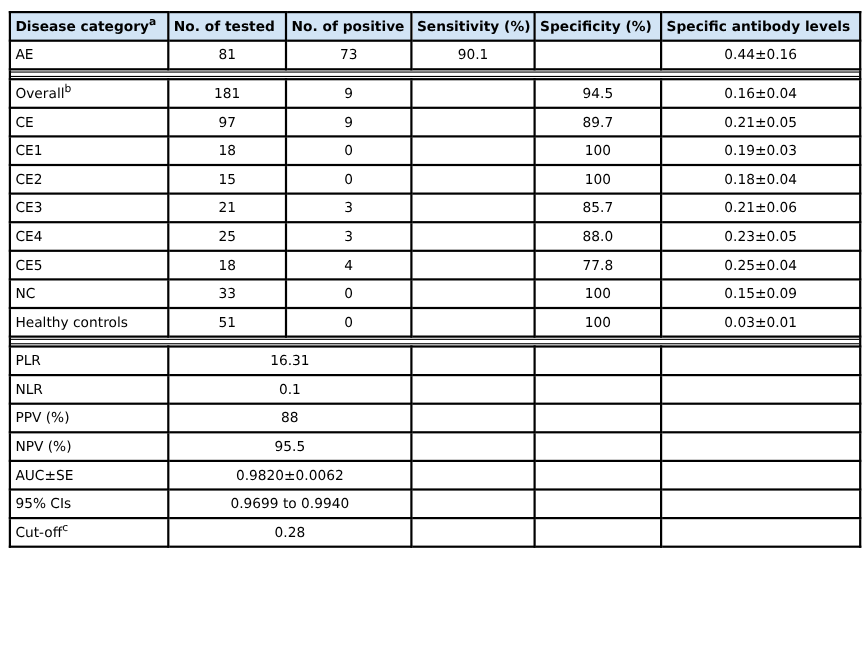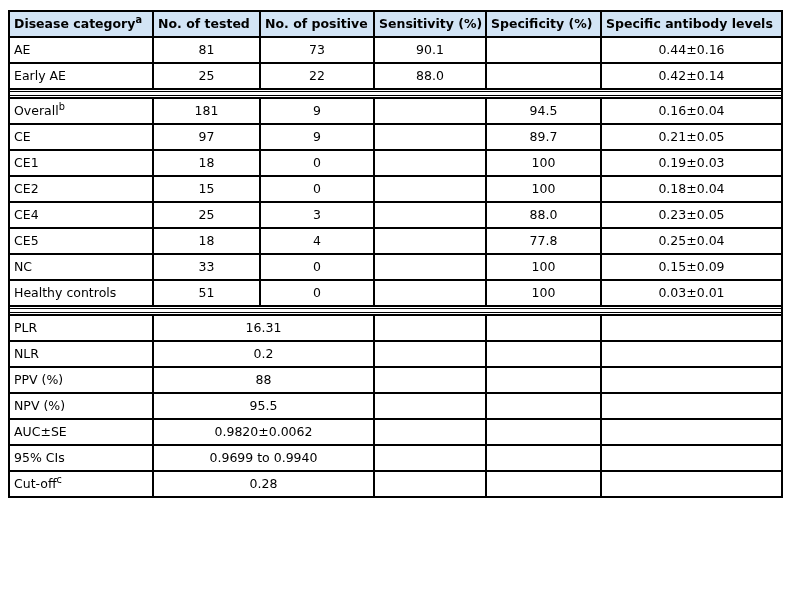--- a/index.html
+++ b/index.html
@@ -79,28 +79,20 @@
     <tbody>
         <tr>
           <td class="c-label">AE</td>
           <td class="c-right">81</td>
           <td class="c-right">73</td>
           <td class="c-center">90.1</td>
           <td class="c-center"></td>
           <td class="c-center">0.44±0.16</td>
         </tr>
         <tr>
-          <td class="c-label">Early AE</td>
-          <td class="c-right">25</td>
-          <td class="c-right">22</td>
-          <td class="c-center">88.0</td>
-          <td class="c-center"></td>
-          <td class="c-center">0.42±0.14</td>
-        </tr>
-        <tr>
           <td colspan="6" class="sep-cell">
             <div class="sep-inner"></div>
           </td>
         </tr>
         <tr>
           <td class="c-label">Overall<sup>b</sup></td>
           <td class="c-right">181</td>
           <td class="c-right">9</td>
           <td class="c-center"></td>
           <td class="c-center">94.5</td>
@@ -124,20 +116,28 @@
         </tr>
         <tr>
           <td class="c-label">CE2</td>
           <td class="c-right">15</td>
           <td class="c-right">0</td>
           <td class="c-center"></td>
           <td class="c-center">100</td>
           <td class="c-center">0.18±0.04</td>
         </tr>
         <tr>
+          <td class="c-label">CE3</td>
+          <td class="c-right">21</td>
+          <td class="c-right">3</td>
+          <td class="c-center"></td>
+          <td class="c-center">85.7</td>
+          <td class="c-center">0.21±0.06</td>
+        </tr>
+        <tr>
           <td class="c-label">CE4</td>
           <td class="c-right">25</td>
           <td class="c-right">3</td>
           <td class="c-center"></td>
           <td class="c-center">88.0</td>
           <td class="c-center">0.23±0.05</td>
         </tr>
         <tr>
           <td class="c-label">CE5</td>
           <td class="c-right">18</td>
@@ -169,21 +169,21 @@
         </tr>
         <tr>
           <td class="c-label">PLR</td>
           <td class="c-center" colspan="2">16.31</td>
           <td class="c-center"></td>
           <td class="c-center"></td>
           <td class="c-center"></td>
         </tr>
         <tr>
           <td class="c-label">NLR</td>
-          <td class="c-center" colspan="2">0.2</td>
+          <td class="c-center" colspan="2">0.1</td>
           <td class="c-center"></td>
           <td class="c-center"></td>
           <td class="c-center"></td>
         </tr>
         <tr>
           <td class="c-label">PPV (%)</td>
           <td class="c-center" colspan="2">88</td>
           <td class="c-center"></td>
           <td class="c-center"></td>
           <td class="c-center"></td>

